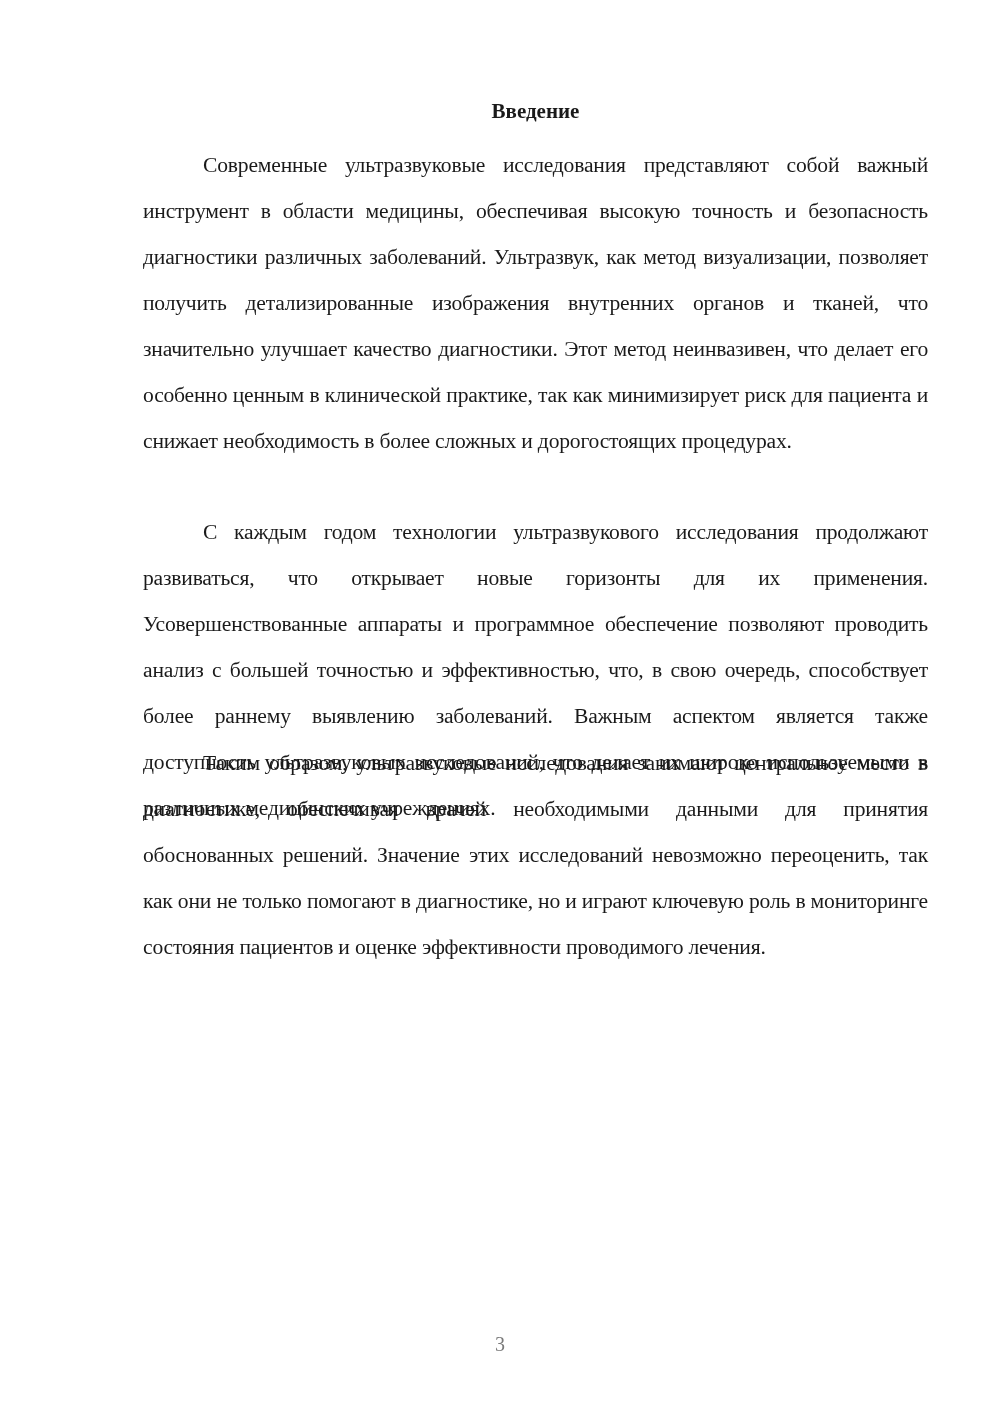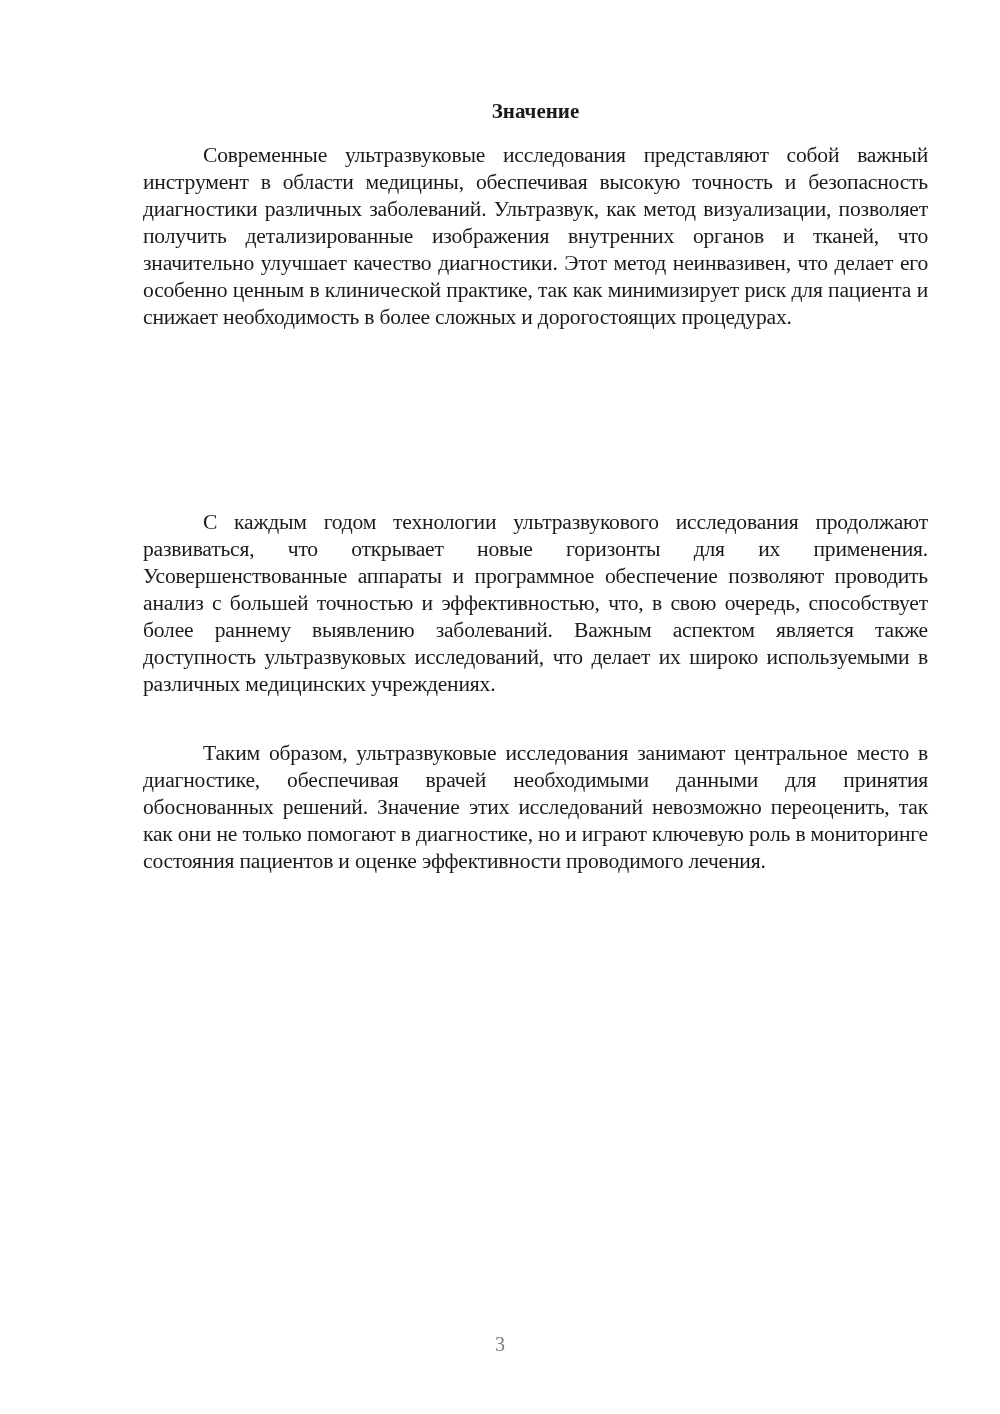--- a/index.html
+++ b/index.html
@@ -9,35 +9,35 @@
     font-family: "Liberation Serif", "DejaVu Serif", serif;
     color: #1a1a1a;
   }
   .title {
     position: absolute; top: 96px; left: 0; width: 785px;
     text-align: center; font-weight: bold; font-size: 21px; line-height: 30px;
     margin: 0;
   }
   .para {
     position: absolute; left: 0; width: 785px; margin: 0;
-    font-size: 21.6px; line-height: 27px;
+    font-size: 21.6px; line-height: 46px;
     text-align: justify; text-indent: 60px;
     letter-spacing: -0.2px;
   }
   #p1 { top: 142px; }
   #p2 { top: 469px; margin-top: 40px; }
   #p3 { top: 740px; }
   .page-number {
     position: absolute; top: 1333px; left: 0; width: 1000px;
     text-align: center; font-family: "Liberation Serif", serif;
     font-size: 20px; color: #7a7a7a;
   }
 </style>
 </head>
 <body>
 
 <div class="page">
-  <h1 class="title">Значение</h1>
+  <h1 class="title">Введение</h1>
   <p class="para" id="p1">Современные ультразвуковые исследования представляют собой важный инструмент в области медицины, обеспечивая высокую точность и безопасность диагностики различных заболеваний. Ультразвук, как метод визуализации, позволяет получить детализированные изображения внутренних органов и тканей, что значительно улучшает качество диагностики. Этот метод неинвазивен, что делает его особенно ценным в клинической практике, так как минимизирует риск для пациента и снижает необходимость в более сложных и дорогостоящих процедурах.</p>
   <p class="para" id="p2">С каждым годом технологии ультразвукового исследования продолжают развиваться, что открывает новые горизонты для их применения. Усовершенствованные аппараты и программное обеспечение позволяют проводить анализ с большей точностью и эффективностью, что, в свою очередь, способствует более раннему выявлению заболеваний. Важным аспектом является также доступность ультразвуковых исследований, что делает их широко используемыми в различных медицинских учреждениях.</p>
   <p class="para" id="p3">Таким образом, ультразвуковые исследования занимают центральное место в диагностике, обеспечивая врачей необходимыми данными для принятия обоснованных решений. Значение этих исследований невозможно переоценить, так как они не только помогают в диагностике, но и играют ключевую роль в мониторинге состояния пациентов и оценке эффективности проводимого лечения.</p>
 </div>
 <div class="page-number">3</div>
 
 </body></html>

